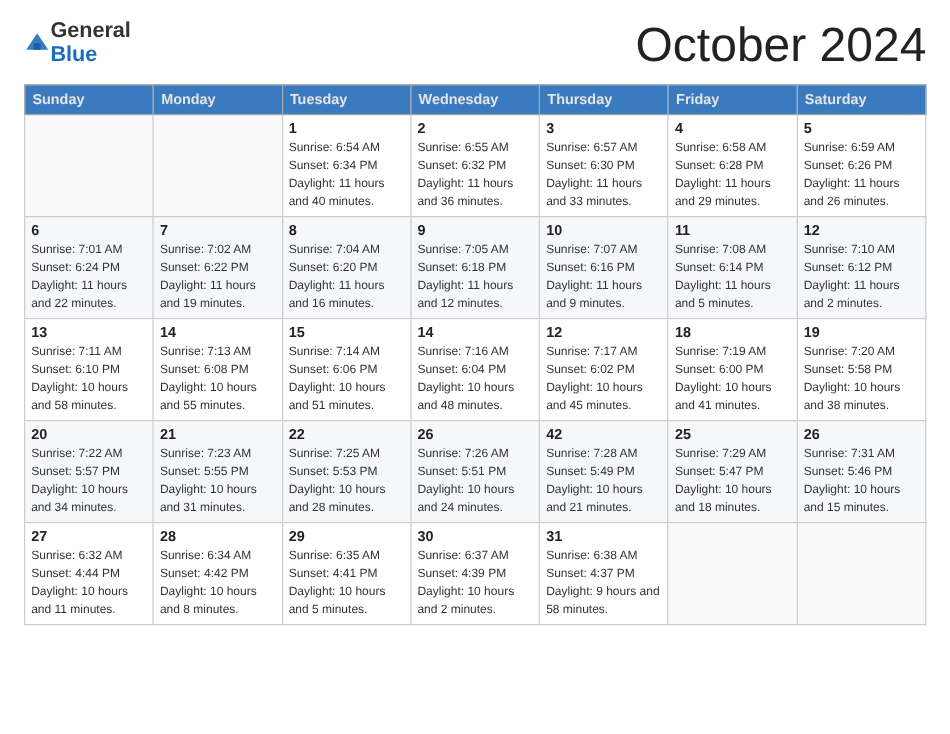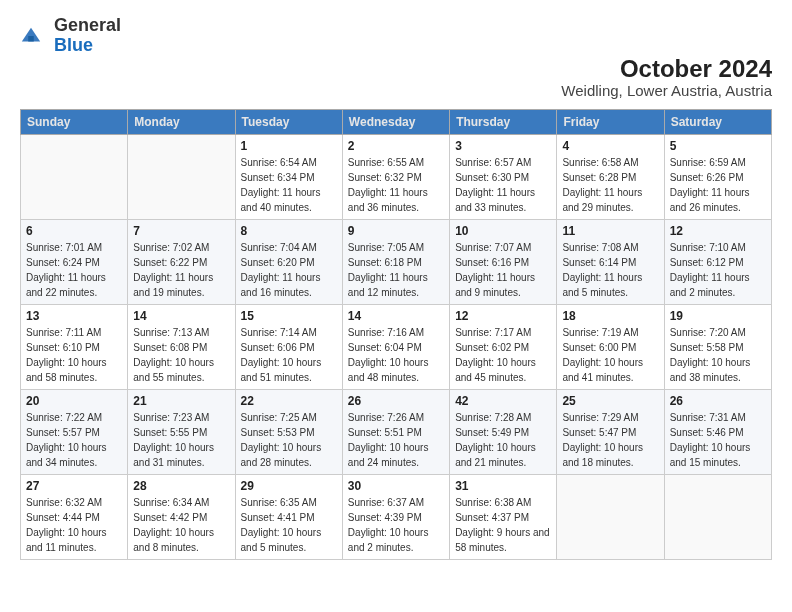--- a/index.html
+++ b/index.html
@@ -18,42 +18,41 @@
     }
     .header {
       display: flex;
       justify-content: space-between;
       align-items: flex-start;
       margin-bottom: 10px;
     }
     .logo {
       display: flex;
       align-items: center;
-      gap: 12px;
+      gap: 0;
     }
     .logo-text {
       font-size: 18px;
       font-weight: bold;
       line-height: 1.1;
     }
     .logo-general { color: #333; }
     .logo-blue { color: #1a6dbd; }
     .logo-icon {
       width: 22px;
       height: 22px;
     }
     .title-block {
       text-align: right;
     }
     .month-title {
-      font-size: 24px;
-      font-weight: bold;
+      font-size: 40px;
+      font-weight: normal;
       color: #222;
       line-height: 1.1;
-      margin-top: 40px;
     }
     .location {
       font-size: 15px;
       color: #444;
     }
     .calendar {
       width: 100%;
       border-collapse: collapse;
       font-size: 10.5px;
     }
@@ -102,21 +101,20 @@
         <polygon points="12,3 22,18 2,18" fill="#3a7abf"></polygon>
         <rect x="9" y="12" width="6" height="6" fill="#1a5fa0"></rect>
       </svg>
       <div class="logo-text">
         <span class="logo-general">General</span><br>
         <span class="logo-blue">Blue</span>
       </div>
     </div>
     <div class="title-block">
       <div class="month-title">October 2024</div>
-      <div class="location">Weidling, Lower Austria, Austria</div>
     </div>
   </div>
 
   <table class="calendar">
     <thead>
       <tr>
         <th>Sunday</th>
         <th>Monday</th>
         <th>Tuesday</th>
         <th>Wednesday</th>

